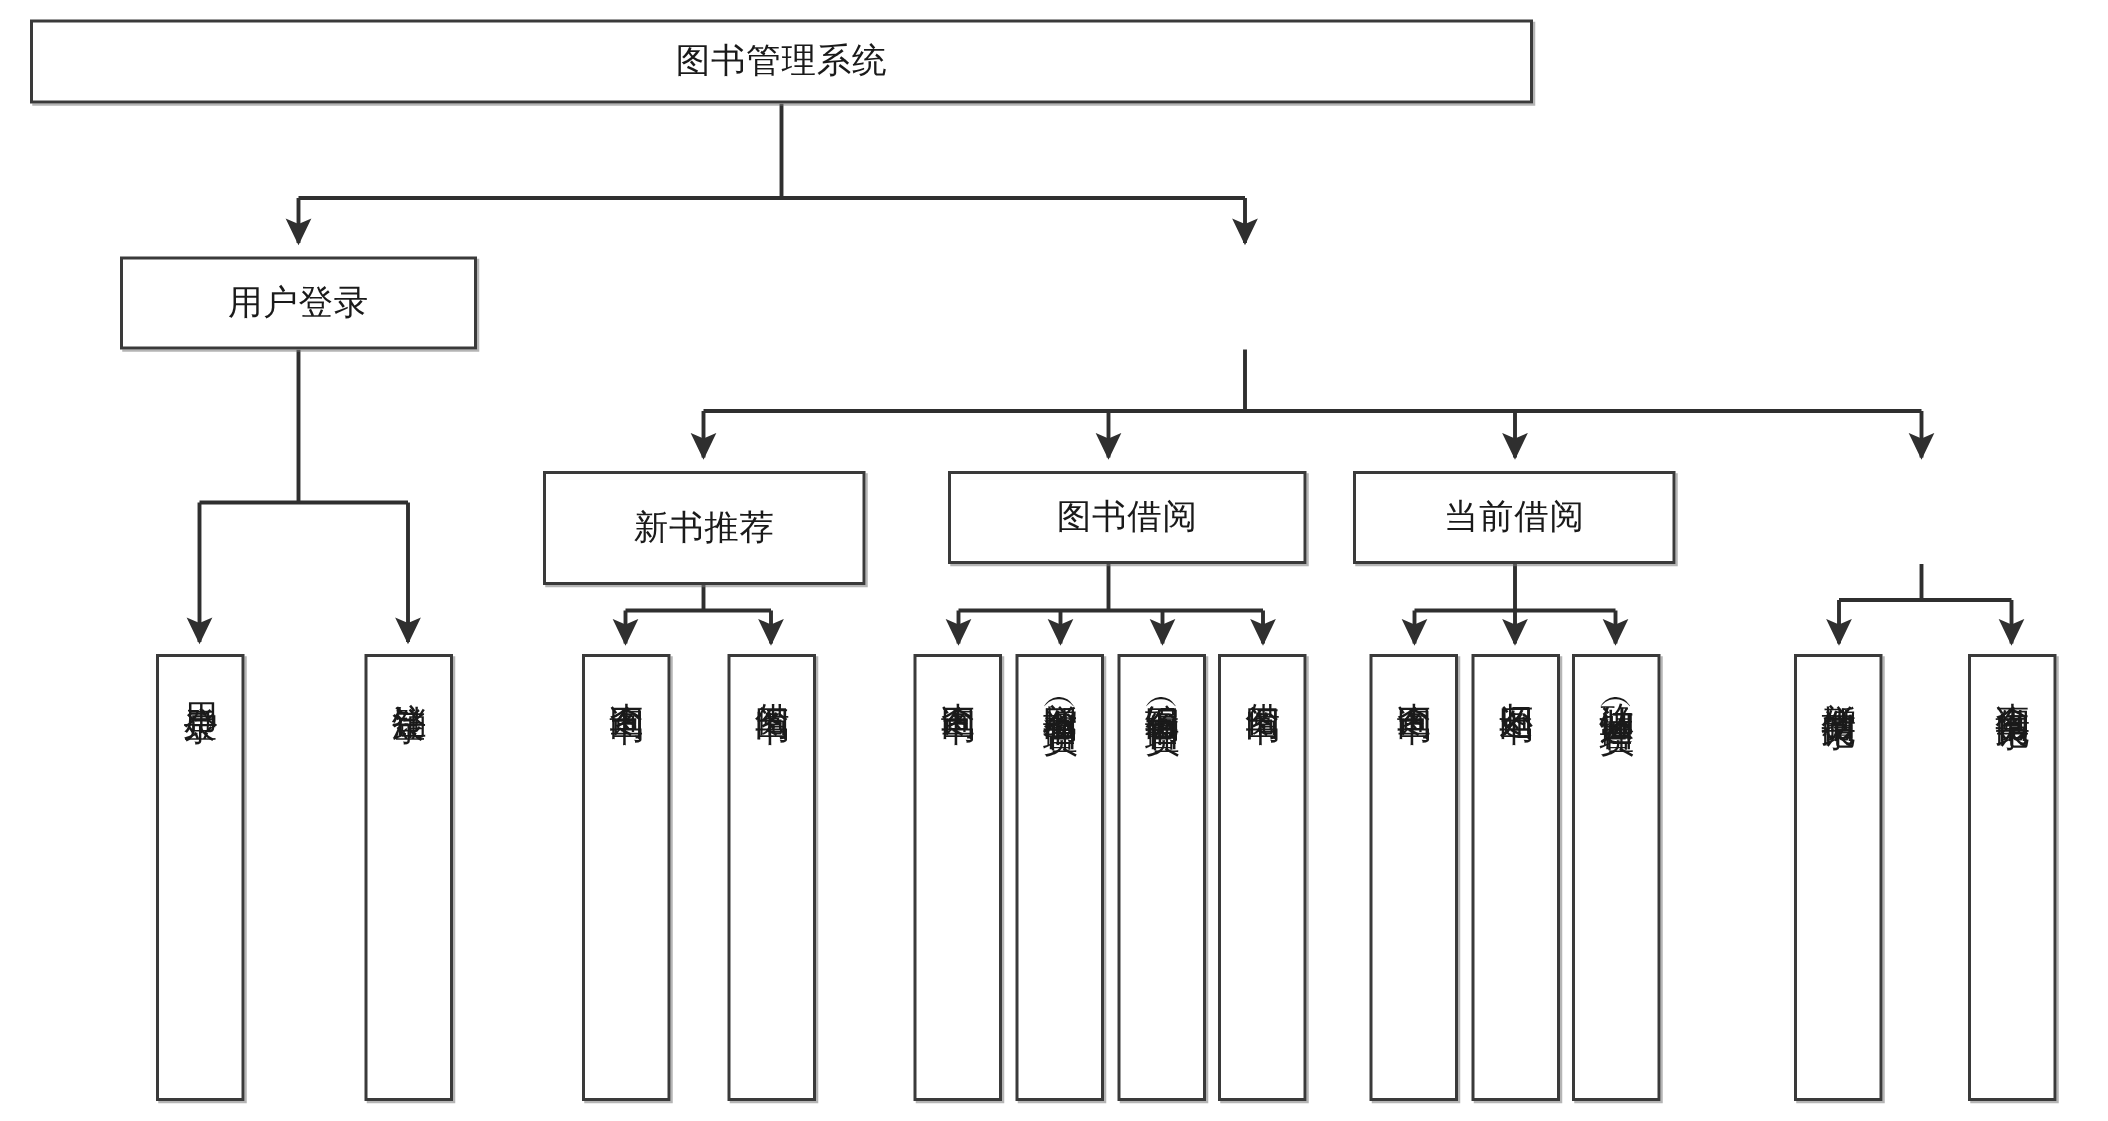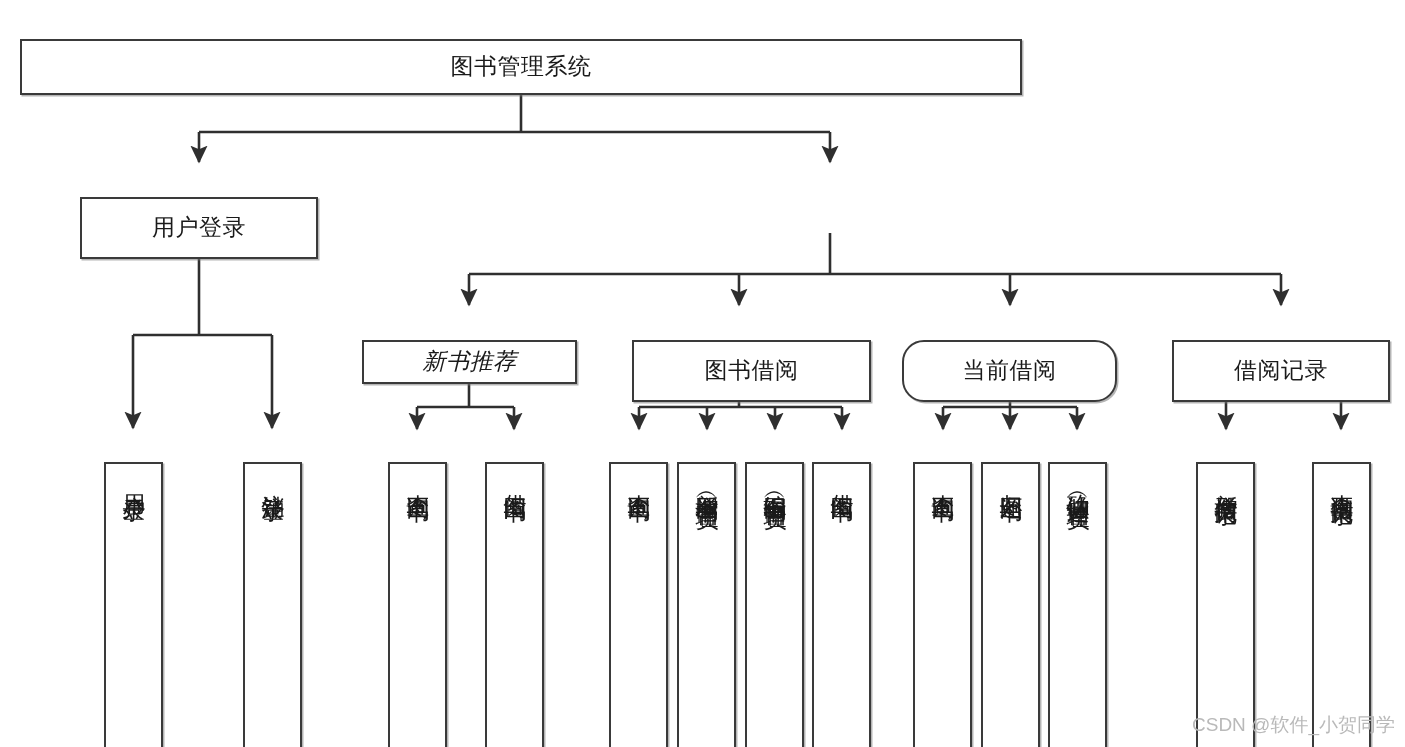--- a/index.html
+++ b/index.html
@@ -28,21 +28,20 @@
   .node {
     position: absolute;
     box-sizing: border-box;
     background: #ffffff;
     border: 2px solid #3a3a3a;
     box-shadow: 1.5px 1.5px 0 0 rgba(120,120,120,0.55);
     display: flex;
     align-items: center;
     justify-content: center;
     color: #1a1a1a;
-    margin-top: 26px;
   }
   .node-label {
     display: block;
     text-align: center;
     line-height: 1.18;
     white-space: nowrap;
   }
   
   .node.horiz .node-label {
     font-size: 23px;
@@ -128,31 +127,28 @@
   </svg>
 
   <div class="node horiz" style="left:20px; top:13px; width:1002px; height:56px;">
     <span class="node-label">图书管理系统</span>
   </div>
 
   <div class="node horiz" style="left:80px; top:171px; width:238px; height:62px;">
     <span class="node-label">用户登录</span>
   </div>
 
-  <div class="node horiz" style="left:362px; top:314px; width:215px; height:44px;font-style:italic;">
+  <div class="node horiz" style="left:362px; top:314px; width:215px; height:76px;">
     <span class="node-label">新书推荐</span>
   </div>
   <div class="node horiz" style="left:632px; top:314px; width:239px; height:62px;">
     <span class="node-label">图书借阅</span>
   </div>
-  <div class="node horiz" style="left:902px; top:314px; width:215px; height:62px;border-radius:22px;">
+  <div class="node horiz" style="left:902px; top:314px; width:215px; height:62px;">
     <span class="node-label">当前借阅</span>
-  </div>
-  <div class="node horiz" style="left:1172px; top:314px; width:218px; height:62px;">
-    <span class="node-label">借阅记录</span>
   </div>
 
   <div class="node vert" style="left:104px; top:436px; width:59px; height:298px;">
     <span class="node-label">用户登录</span>
   </div>
   <div class="node vert" style="left:243px; top:436px; width:59px; height:298px;">
     <span class="node-label">注销登录</span>
   </div>
 
   <div class="node vert" style="left:388px; top:436px; width:59px; height:298px;">
@@ -185,15 +181,14 @@
     <span class="node-label">确认归还（管理员）</span>
   </div>
 
   <div class="node vert" style="left:1196px; top:436px; width:59px; height:298px;">
     <span class="node-label">新增借阅记录</span>
   </div>
   <div class="node vert" style="left:1312px; top:436px; width:59px; height:298px;">
     <span class="node-label">查询借阅记录</span>
   </div>
 
-  <div id="watermark">CSDN @软件_小贺同学</div>
 
 </div>
 
 </body></html>

